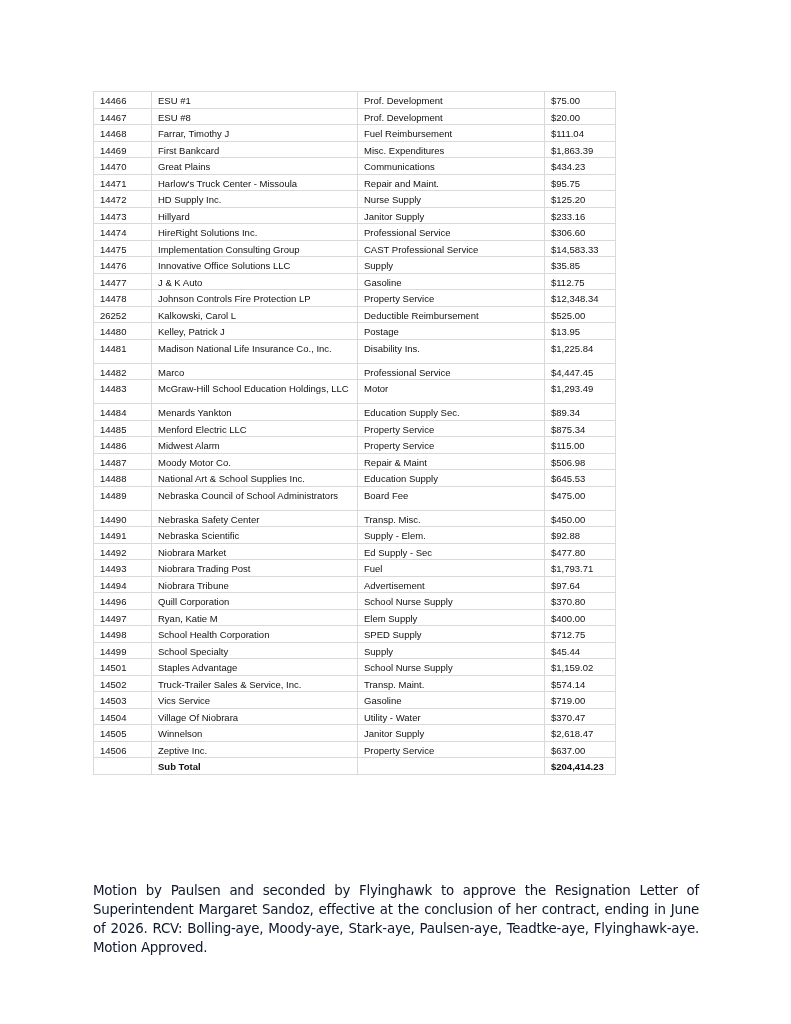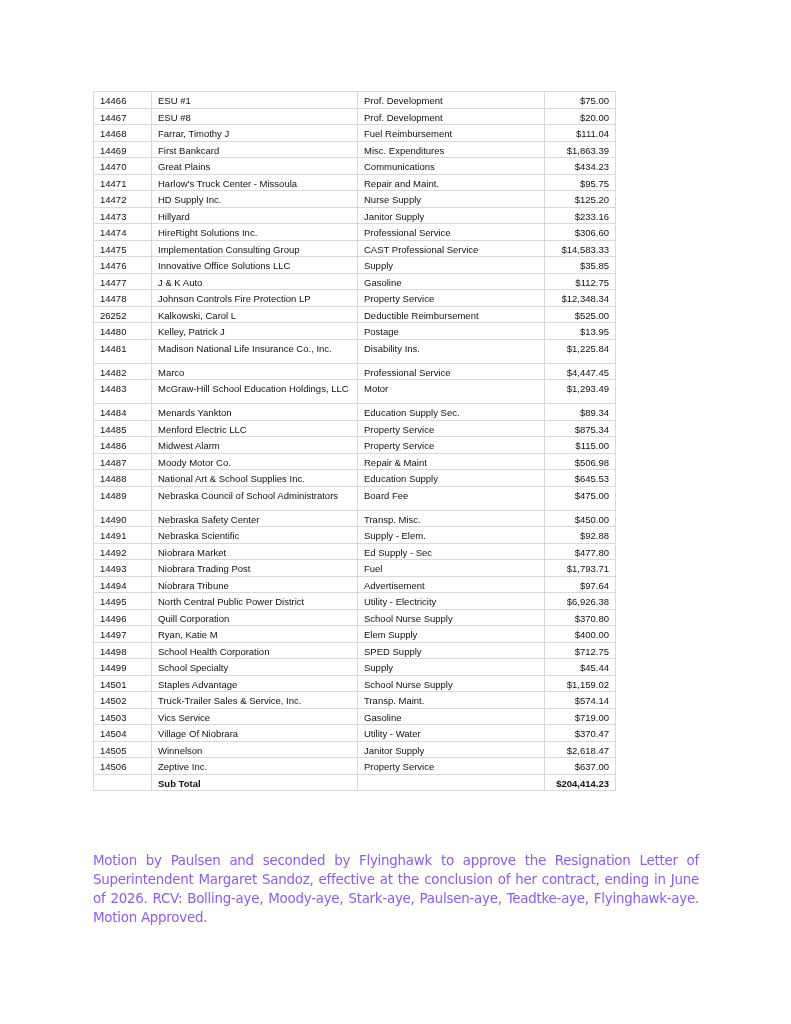--- a/index.html
+++ b/index.html
@@ -19,29 +19,29 @@
     height: 16.5px;
     line-height: 11px;
     vertical-align: top;
     padding-top: 3px;
     box-sizing: border-box;
   }
   table.claims col.c-num { width: 58px; }
   table.claims col.c-vendor { width: 206px; }
   table.claims col.c-desc { width: 187px; }
   table.claims col.c-amt { width: 71px; }
-  td.amt { text-align: right; }
+  td.amt { }
   td.num { padding-left: 8px; }
   tr.tall td { height: 24px; }
   tr.subtotal td { font-weight: bold; }
   tr.subtotal td.amt { border-top: 1.5px solid #777; }
   .motion {
-    position: absolute; left: 93px; top: 838px; width: 606px;
+    position: absolute; left: 93px; top: 868px; width: 606px;
     font-family: "DejaVu Sans", sans-serif;
-    font-size: 13.4px; line-height: 19px; color: #8b5cf6;
+    font-size: 13.4px; line-height: 19px; color: #0f172a;
     text-align: justify;
     letter-spacing: -0.25px;
   }
 </style>
 </head>
 <body>
 
 <div class="page">
   <table class="claims">
     <colgroup>
@@ -219,26 +219,20 @@
           <td>Fuel</td>
           <td class="amt">$1,793.71</td>
         </tr>
         <tr>
           <td class="num">14494</td>
           <td>Niobrara Tribune</td>
           <td>Advertisement</td>
           <td class="amt">$97.64</td>
         </tr>
         <tr>
-          <td class="num">14495</td>
-          <td>North Central Public Power District</td>
-          <td>Utility - Electricity</td>
-          <td class="amt">$6,926.38</td>
-        </tr>
-        <tr>
           <td class="num">14496</td>
           <td>Quill Corporation</td>
           <td>School Nurse Supply</td>
           <td class="amt">$370.80</td>
         </tr>
         <tr>
           <td class="num">14497</td>
           <td>Ryan, Katie M</td>
           <td>Elem Supply</td>
           <td class="amt">$400.00</td>

